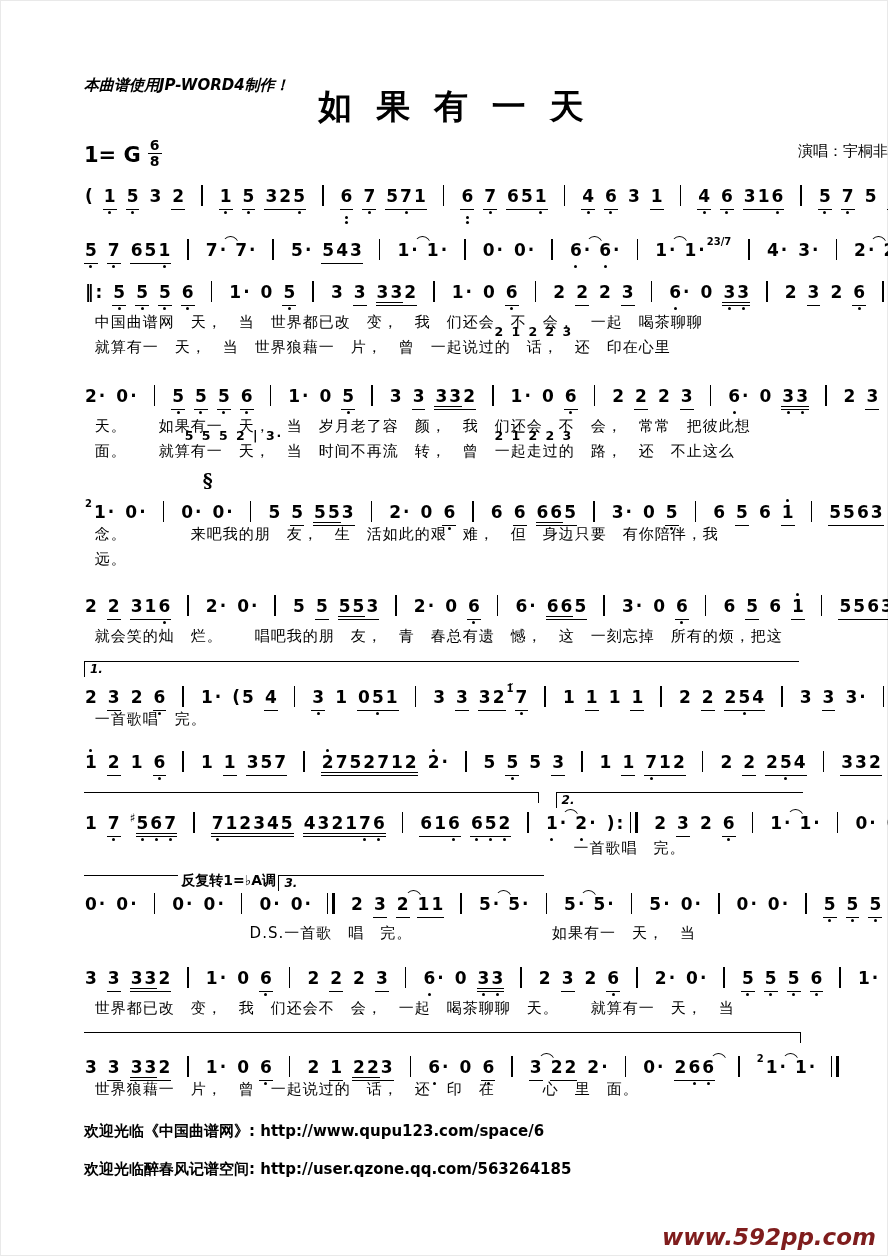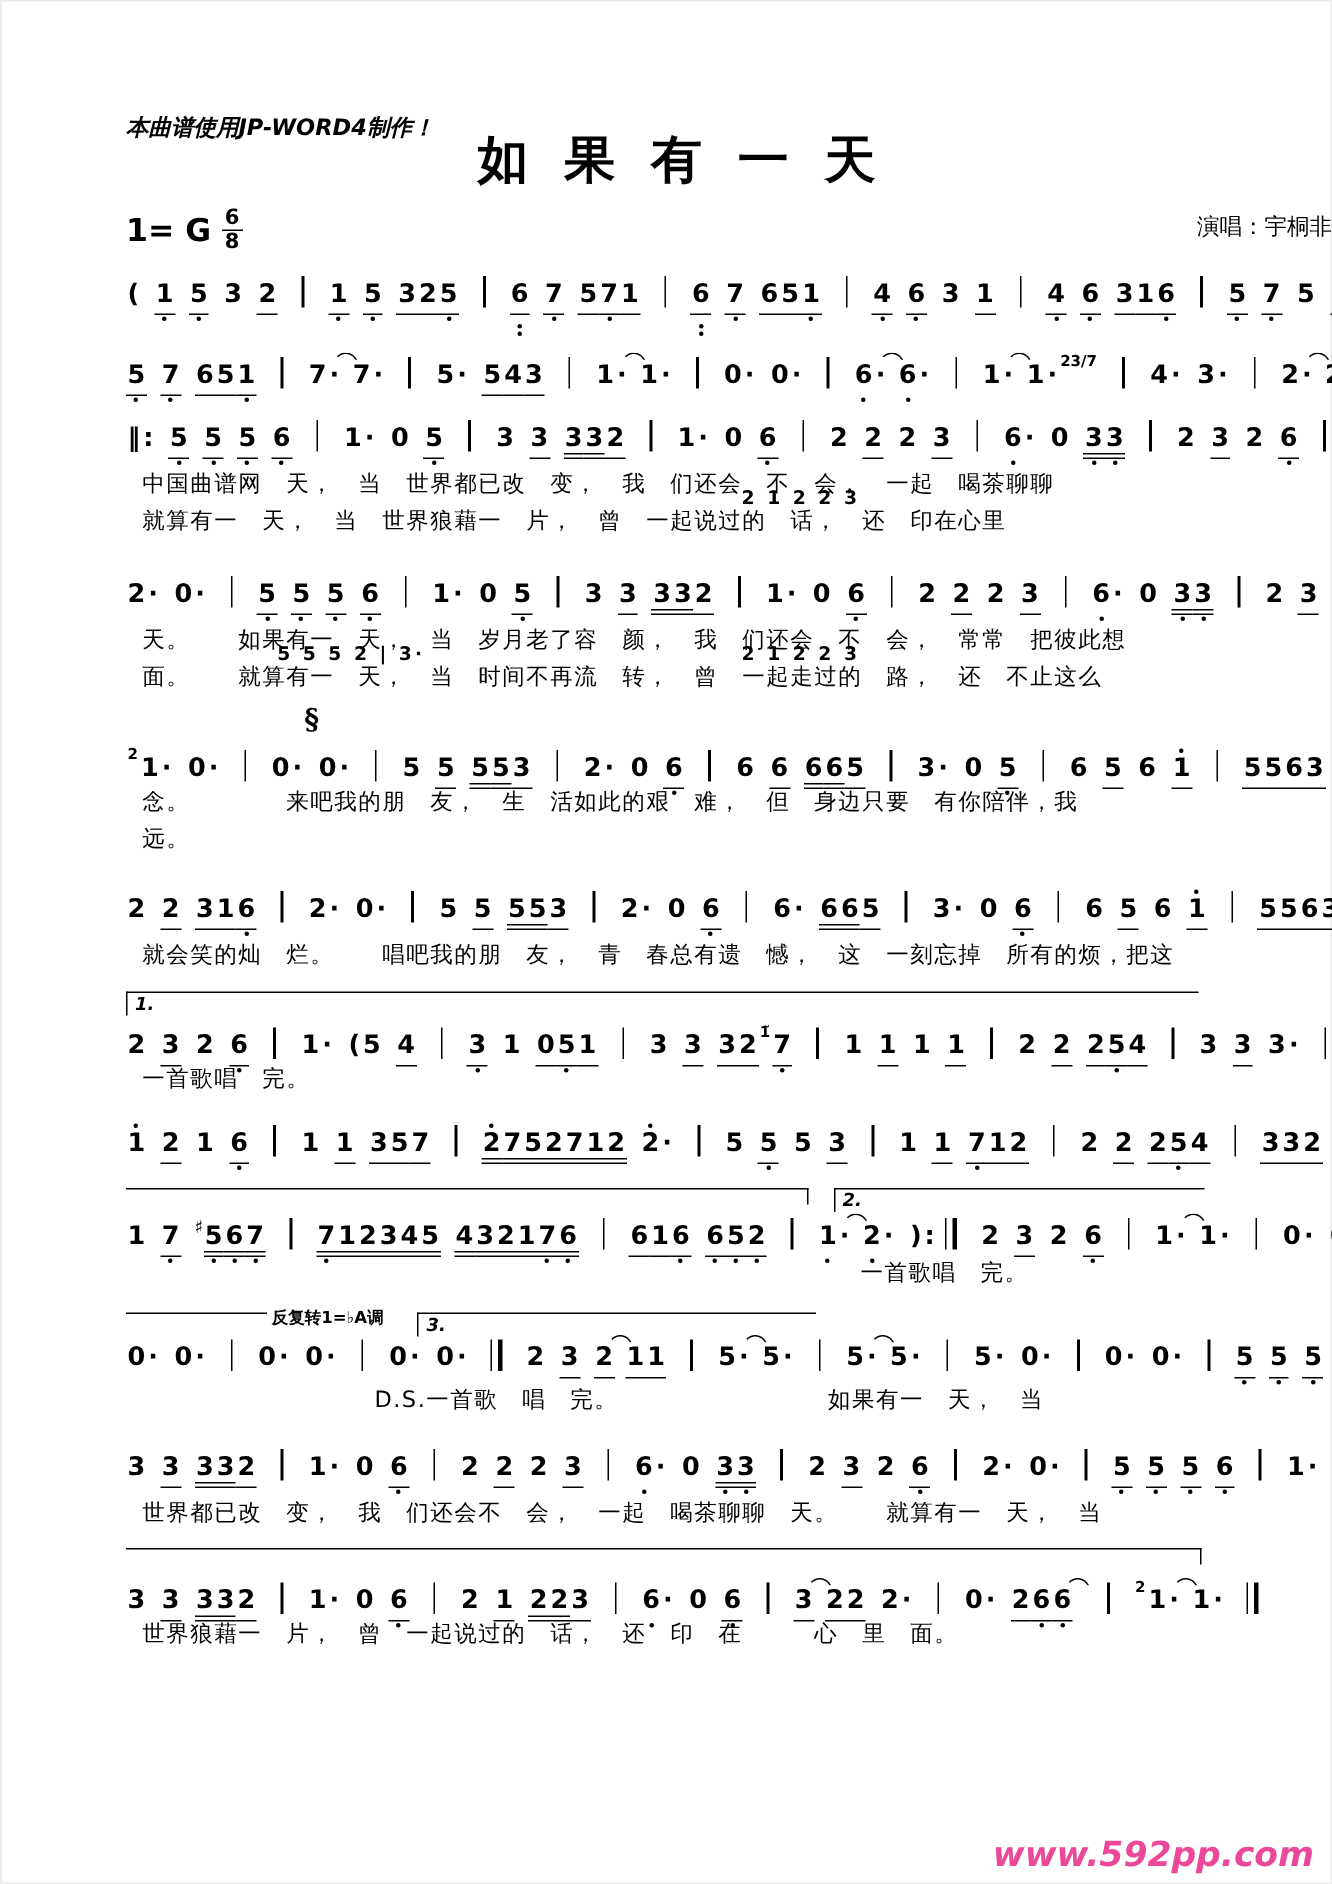--- a/index.html
+++ b/index.html
@@ -41,28 +41,28 @@
         border-radius:50%/100% 100% 0 0;vertical-align:11px;margin:0 -5px;}
   .grace{display:inline-block;font-size:10px;vertical-align:11px;padding:0 1px;}
   .lyric-row{position:relative;height:25px;font-size:15px;letter-spacing:1px;}
   .lyr{position:absolute;top:2px;white-space:nowrap;}
   
   .ov{position:absolute;font-size:12px;line-height:1;font-weight:bold;}
   .ov.volta{border-top:1.6px solid #000;border-left:1.6px solid #000;height:14px;
             padding:1px 0 0 5px;font-style:italic;}
   .ov.oline{border-top:1.6px solid #000;height:10px;}
   .ov.oline.endr{border-right:1.6px solid #000;}
-  .ov.label{font-size:11px;}
+  .ov.label{font-size:14px;}
   .ov.segno{font-size:19px;font-family:"DejaVu Serif", serif;}
   .ov.mini{font-size:12.5px;letter-spacing:2px;}
   
   .footer{position:absolute;left:84px;top:1122px;font-size:15px;font-weight:600;}
   .footer .fline{margin-bottom:19px;}
   .watermark{position:absolute;right:12px;bottom:6px;font-size:23px;font-weight:bold;
-             font-style:italic;color:#ec4899;}
+             font-style:italic;color:#7f1d1d;}
 </style>
 </head>
 <body>
 
 <div class="page">
 
   <div class="made-with">本曲谱使用JP-WORD4制作！</div>
   <div class="title">如 果 有 一 天</div>
 
 
@@ -152,16 +152,20 @@
       </div>
       <div class="system" style="margin-top: 24px;">
         <div class="ov oline endr" style="left: 0%; width: 99.5%; top: -14px;"></div>
         <div class="notes"><span class="n">3</span><span class="gap"></span><span class="n u1">3</span><span class="gap"></span><span class="n u2">3</span><span class="n u2">3</span><span class="n u1">2</span><span class="gap"></span><span class="bar"></span><span class="gap"></span><span class="n">1</span><span class="dot">·</span><span class="gap"></span><span class="n">0</span><span class="gap"></span><span class="n u1 lo">6</span><span class="gap"></span><span class="bar"></span><span class="gap"></span><span class="n">2</span><span class="gap"></span><span class="n u1">1</span><span class="gap"></span><span class="n u2">2</span><span class="n u2">2</span><span class="n u1">3</span><span class="gap"></span><span class="bar"></span><span class="gap"></span><span class="n lo">6</span><span class="dot">·</span><span class="gap"></span><span class="n">0</span><span class="gap"></span><span class="n u1 lo">6</span><span class="gap"></span><span class="bar"></span><span class="gap"></span><span class="n u1">3</span><span class="slur"></span><span class="n u1">2</span><span class="n u1">2</span><span class="gap"></span><span class="n">2</span><span class="dot">·</span><span class="gap"></span><span class="bar"></span><span class="gap"></span><span class="n">0</span><span class="dot">·</span><span class="gap"></span><span class="n u1">2</span><span class="n u1 lo">6</span><span class="n u1 lo">6</span><span class="slur"></span><span class="gap"></span><span class="bar"></span><span class="gap"></span><span class="grace">2</span><span class="n">1</span><span class="dot">·</span><span class="slur"></span><span class="n">1</span><span class="dot">·</span><span class="gap"></span><span class="fbar"></span></div>
         <div class="lyric-row">
           <span class="lyr" style="left: 1.5%;">世界狼藉一　片，　曾　一起说过的　话，　还　印　在　　　心　里　面。</span>
         </div>
       </div>
     </div>
 
+  <div class="footer">
+    <div class="fline">欢迎光临《中国曲谱网》: http://www.qupu123.com/space/6</div>
+    <div class="fline">欢迎光临醉春风记谱空间: http://user.qzone.qq.com/563264185</div>
+  </div>
 
   <div class="watermark">www.592pp.com</div>
 
 </div>
 
 </body></html>

